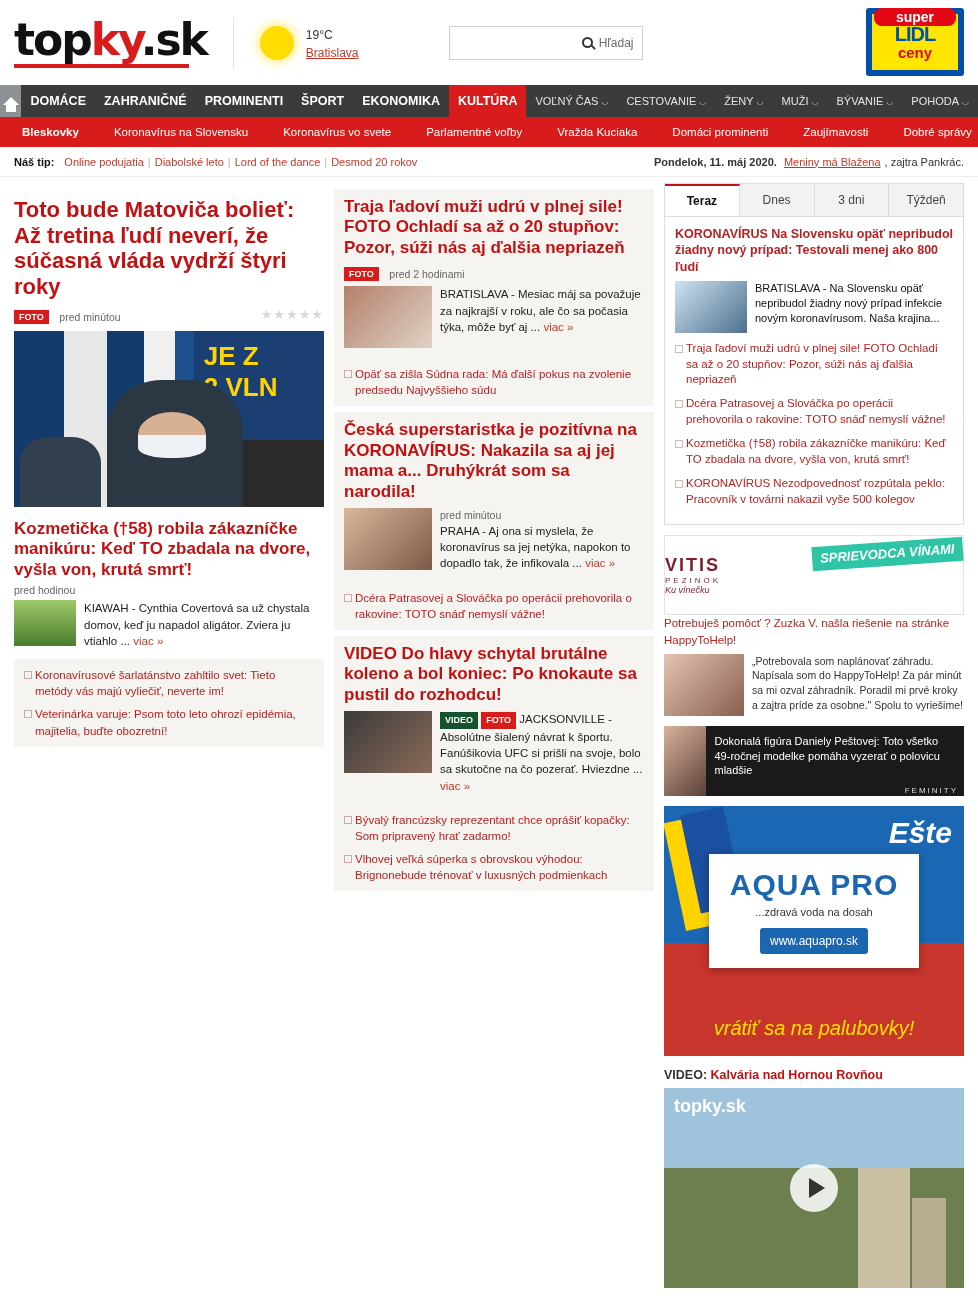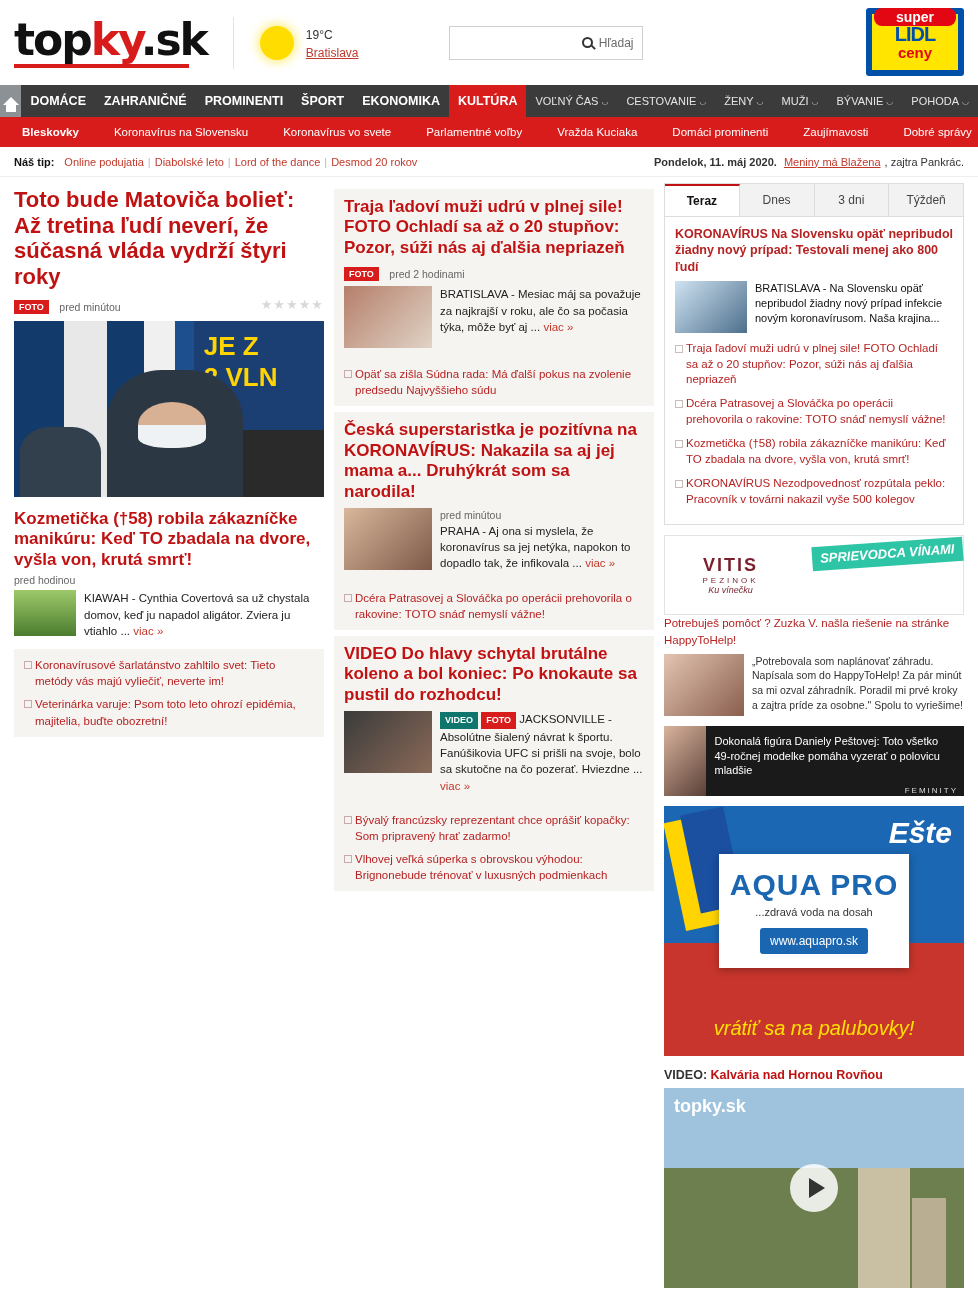--- a/index.html
+++ b/index.html
@@ -56,28 +56,28 @@
   .tipbar { height:30px; display:flex; align-items:center; font-size:11px; padding:0 14px; border-bottom:1px solid #eee;}
   .tipbar .lbl{font-weight:bold; margin-right:6px;}
   .tipbar a{color:#c0392b; margin:0 4px;}
   .tipbar .sep{color:#bbb;}
   .tipbar .right{margin-left:auto; color:#333;}
   .tipbar .right b{font-weight:bold;}
   .tipbar .right a{color:#c0392b; text-decoration:underline;}
 
   
   .wrap { display:flex; padding:6px 14px 0 14px; gap:10px; }
-  .col-left { width:310px; }
+  .col-left { width:310px;margin-top:10px; }
   .col-mid  { width:320px; }
   .col-right{ width:300px; }
 
   
   .lead-title{ font-size:22px; line-height:1.16; font-weight:bold; color:#c01212; margin:4px 0 8px 0;}
   .badge{ display:inline-block; background:#d81c1c; color:#fff; font-size:9px; font-weight:bold; padding:2px 5px; vertical-align:middle;}
-  .badge.video{ background:#0f766e;}
+  .badge.video{ background:#14532d;}
   .meta{ font-size:10.5px; color:#666; margin-left:6px;}
   .stars{ float:right; color:#d8d8d8; font-size:13px; letter-spacing:1px;}
   .lead-img{ width:100%; height:176px; margin-top:6px; position:relative; overflow:hidden; background:linear-gradient(180deg,#5b6d7a,#2f3d48);}
   .lead-img .flagbg{position:absolute;inset:0;background:
      linear-gradient(90deg,#123a6b 0 16%, #e8e8e8 16% 30%, #123a6b 30% 42%, #f0f0f0 42% 52%, #1d4f8f 52% 62%, #2a2a2a 62% 100%);}
   .lead-img .screen{position:absolute;right:0;top:0;width:42%;height:62%;background:#1b3f72;color:#ffd400;font-weight:bold;font-size:26px;padding:10px;}
   .lead-img .person{position:absolute;left:30%;bottom:0;width:44%;height:72%;background:#2b3844;border-radius:40% 40% 0 0;}
   .lead-img .face{position:absolute;left:40%;bottom:28%;width:22%;height:26%;background:#d8b094;border-radius:50%;}
   .lead-img .mask{position:absolute;left:40%;bottom:28%;width:22%;height:13%;background:#eef2f5;border-radius:0 0 45% 45%;}
   .lead-img .person2{position:absolute;left:2%;bottom:0;width:26%;height:40%;background:#32404d;border-radius:36% 36% 0 0;}
@@ -105,42 +105,42 @@
   .rlead{ font-size:12.5px; font-weight:bold; color:#b62222; line-height:1.3;}
   .rrow{ display:flex; gap:8px; margin-top:6px;}
   .rthumb{ width:72px; height:52px; flex:none;}
   .rtxt{ font-size:11px; line-height:1.38;}
   .rlist{ margin:8px 0 0 0; padding:0;}
   .rlist li{ list-style:none; font-size:11.5px; line-height:1.38; color:#b62222; padding-left:11px; position:relative; margin-bottom:8px;}
   .rlist li:before{content:"";position:absolute;left:0;top:4px;width:6px;height:6px;border:1px solid #cbb;}
 
   .adbox{ margin-top:10px; border:1px solid #e3e3e3;}
   .vitis{ height:78px; display:flex; }
-  .vitis-l{ width:44%; background:#fff; display:flex;flex-direction:column;align-items:center;justify-content:center;}
+  .vitis-l{ width:44%; background:#fff; display:flex;flex-direction:column;align-items:flex-start;justify-content:center;}
   .vitis-l .v1{color:#7a1f2b;font-size:18px;font-weight:bold;letter-spacing:2px;}
   .vitis-l .v2{color:#7a1f2b;font-size:8px;letter-spacing:3px;}
   .vitis-l .v3{color:#7a1f2b;font-size:9px;font-style:italic;}
   .vitis-r{ flex:1; background:#fff; position:relative;}
   .sprievodca{ position:absolute; right:0; top:6px; background:#2ec4a6; color:#fff; font-style:italic; font-weight:bold; font-size:13px; padding:5px 8px; transform:rotate(-4deg); line-height:1.1;}
 
   .happy{ }
   .happy-h{ font-size:11.5px; color:#b62222; line-height:1.4;}
   .happy-row{ display:flex; gap:8px; margin-top:6px;}
   .happy-img{ width:80px;height:62px;flex:none;}
   .happy-txt{ font-size:10.5px; line-height:1.4; color:#333;}
 
   .feminity{ margin-top:10px; background:#1a1a1a; color:#fff; display:flex; height:70px;}
   .feminity-img{width:84px;}
   .feminity-txt{ padding:8px; font-size:11px; line-height:1.35;}
   .feminity-brand{ font-size:8px; letter-spacing:2px; text-align:right; padding:0 6px 4px 0; color:#ddd;}
 
   .aqua{ margin-top:10px; height:250px; position:relative; background:linear-gradient(180deg,#1b67b3 0 55%, #c8352c 55% 100%); overflow:hidden;}
   .aqua .este{ position:absolute; right:12px; top:12px; color:#fff; font-size:30px; font-weight:bold; font-style:italic; line-height:1; text-align:right;}
   .aqua .vratit{ position:absolute; left:0; right:0; bottom:16px; text-align:center; color:#ffe000; font-size:20px; font-weight:normal; font-style:italic;}
-  .aqua .card{ position:absolute; left:50%; top:42%; transform:translate(-50%,-50%); width:190px; background:#fff; padding:14px 10px; text-align:center; box-shadow:0 2px 8px rgba(0,0,0,.3);}
+  .aqua .card{ position:absolute; left:50%; top:42%; transform:translate(-50%,-50%); width:210px; background:#fff; padding:14px 10px; text-align:center; box-shadow:0 2px 8px rgba(0,0,0,.3);}
   .aqua .card .n1{ font-size:30px; font-weight:bold; color:#1b66b0; letter-spacing:1px;}
   .aqua .card .n2{ font-size:11px; color:#333; margin-top:4px;}
   .aqua .card .btn{ margin-top:10px; background:#1b66b0; color:#fff; font-size:12px; padding:6px 10px; border-radius:3px; display:inline-block;}
   .aqua .flag{position:absolute;left:10px;top:10px;width:60px;height:110px;background:#ffd400;transform:rotate(-12deg);}
   .aqua .flag2{position:absolute;left:26px;top:4px;width:44px;height:100px;background:#1b4fa0;transform:rotate(-12deg);}
 
   .vid-head{ margin-top:12px; font-size:12.5px; font-weight:bold;}
   .vid-head .v{ color:#333;}
   .vid-head .t{ color:#c01212;}
   .vidimg{ margin-top:6px; width:100%; height:200px; position:relative; overflow:hidden; background:linear-gradient(180deg,#9fc3dd 0 40%, #6d7f4e 40% 100%);}

